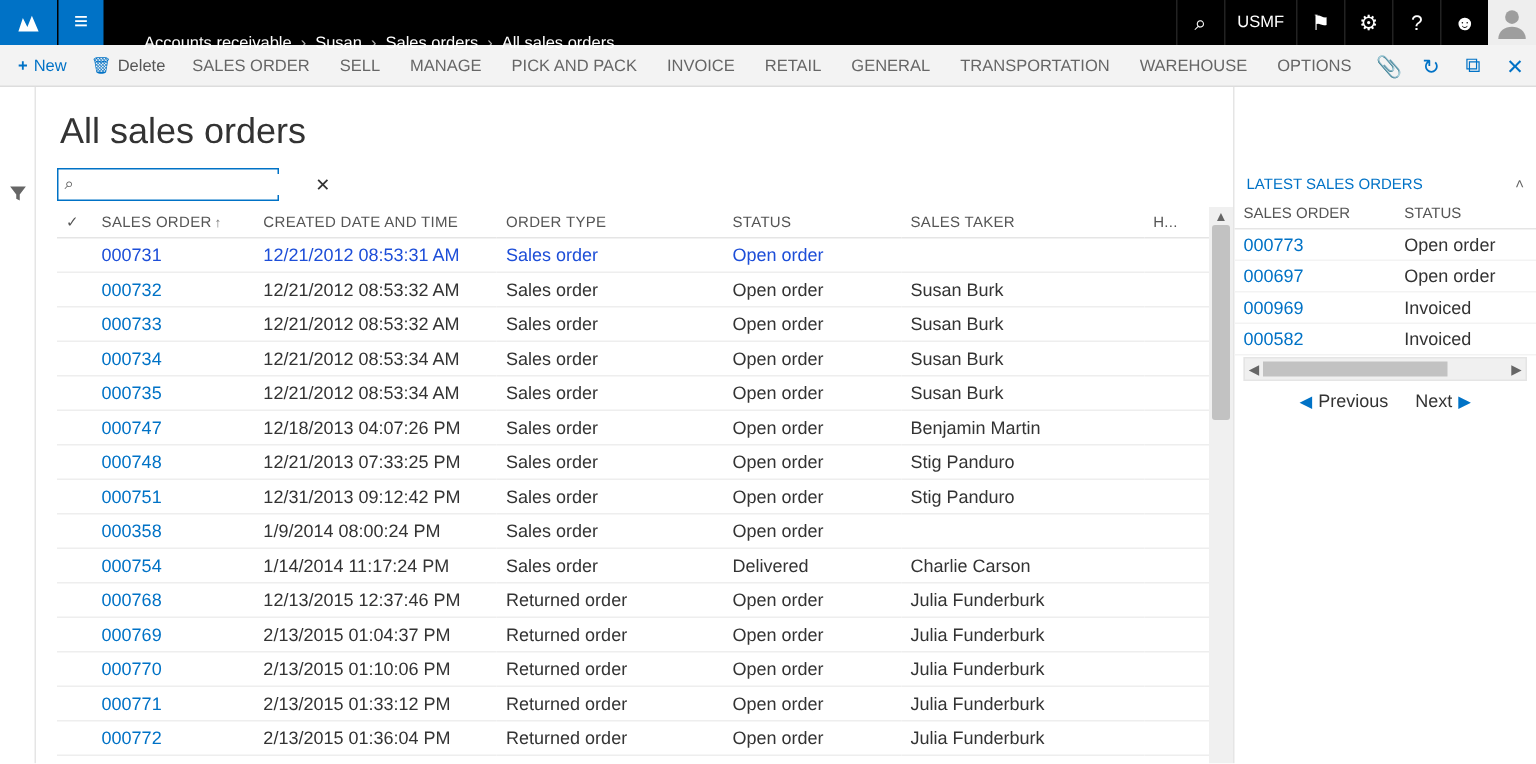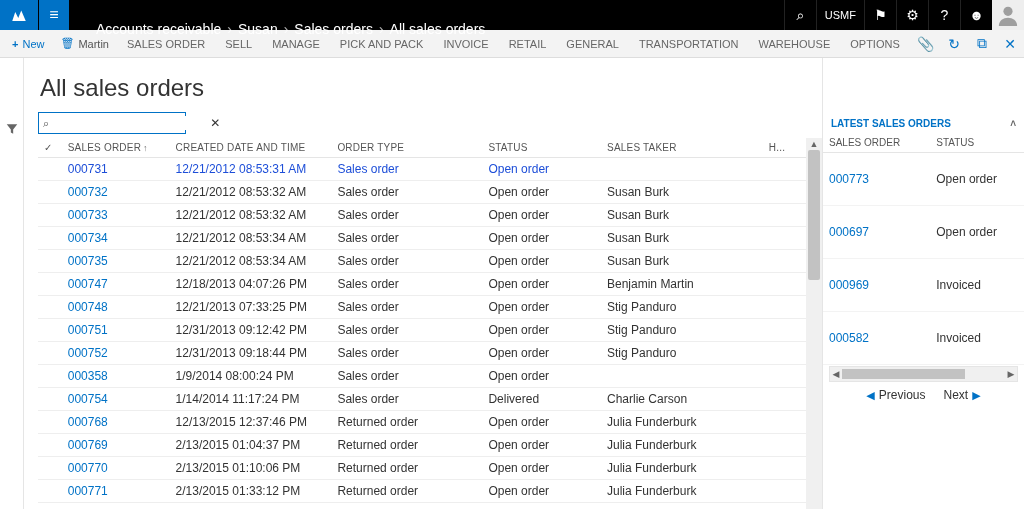--- a/index.html
+++ b/index.html
@@ -3,21 +3,21 @@
 <meta charset="utf-8">
 <style>
   * { box-sizing: border-box; }
   html, body { margin:0; padding:0; font-family: "Segoe UI", Arial, sans-serif; font-size:12px; color:#333; background:#fff; width:1024px; height:509px; overflow:hidden; }
   
   .topbar { height:30px; background:#000; color:#fff; display:flex; align-items:center; }
   .logo { width:38px; height:30px; background:#0072c6; display:flex; align-items:center; justify-content:center; }
   .logo svg { fill:#fff; }
   .hamburger { width:30px; height:30px; background:#0072c6; display:flex; align-items:center; justify-content:center; margin-left:1px; cursor:pointer; }
   .hamburger span { color:#fff; font-size:16px; }
-  .breadcrumb { display:flex; align-items:center; padding:0 23px; color:#fff; font-size:14px;margin-top:28px; }
+  .breadcrumb { display:flex; align-items:center; padding:0 23px; color:#fff; font-size:11px;margin-top:28px; }
   .breadcrumb span { padding:0 4px; }
   .breadcrumb .sep { opacity:.7; padding:0 2px;}
   .spacer { flex:1; }
   .top-icons { display:flex; align-items:center; }
   .top-icons .ibtn { width:32px; height:30px; display:flex; align-items:center; justify-content:center; color:#fff; cursor:pointer; font-size:14px; border-left:1px solid #222;}
   .company { padding:0 8px; font-size:11px; color:#fff; border-left:1px solid #222; height:30px; display:flex; align-items:center;}
   .avatar-box { width:32px; height:30px; background:#eee; display:flex; align-items:center; justify-content:center; }
   .avatar-box svg { fill:#9e9e9e; }
   
   .actionbar { height:28px; background:#f3f3f3; border-bottom:1px solid #ddd; display:flex; align-items:center; padding-left:4px; }
@@ -50,24 +50,24 @@
   table.grid td { padding:4px 6px; font-size:12px; border-bottom:1px solid #eee; white-space:nowrap; overflow:hidden; text-overflow:ellipsis;}
   table.grid td.link { color:#0072c6; cursor:pointer; }
   table.grid tr.cutoff td { color:#1d4ed8; }
   .col-check { width:22px; }
   .vscroll { width:16px; background:#f0f0f0; position:relative;}
   .vscroll .thumb { position:absolute; top:0; left:2px; right:2px; height:80px; background:#c2c2c2; border-radius:2px;}
   .vscroll .arrow { position:absolute; left:0; right:0; text-align:center; font-size:9px; color:#666;}
   .vscroll .arrow.top { top:1px; }
   
   .sidepanel { width:202px; border-left:1px solid #e5e5e5; display:flex; flex-direction:column; padding-top:56px;}
-  .sp-head { display:flex; align-items:center; justify-content:space-between; padding:4px 8px; color:#0072c6; font-size:10px; font-weight:bold; cursor:pointer; text-transform:uppercase;}
+  .sp-head { display:flex; align-items:center; justify-content:space-between; padding:4px 8px; color:#0072c6; font-size:10px; font-weight:normal; cursor:pointer; text-transform:uppercase;}
   .sp-head .chev { color:#666; font-size:10px;}
   .sp-table th { text-align:left; font-size:10px; color:#555; font-weight:400; padding:4px 6px; border-bottom:1px solid #e5e5e5; text-transform:uppercase;}
-  .sp-table td { padding:19px 6px; font-size:12px; border-bottom:1px solid #f3f3f3;}
+  .sp-table td { padding:3px 6px; font-size:12px; border-bottom:1px solid #f3f3f3;}
   .sp-table td.link { color:#0072c6; cursor:pointer;}
   .sp-table { width:100%; border-collapse:collapse; }
   .sp-hscroll { height:16px; margin:1px 6px 0 6px; background:#f0f0f0; position:relative; border:1px solid #e5e5e5;}
   .sp-hscroll .thumb { position:absolute; left:12px; right:52px; top:2px; bottom:2px; background:#c2c2c2; }
   .sp-hscroll .arr { position:absolute; top:0; bottom:0; width:12px; display:flex; align-items:center; justify-content:center; font-size:9px; color:#666;}
   .sp-hscroll .arr.l { left:0;} .sp-hscroll .arr.r { right:0;}
   .sp-pager { height:26px; display:flex; align-items:center; justify-content:center; gap:18px; font-size:12px;}
   .sp-pager .pgbtn { display:flex; align-items:center; gap:4px; cursor:pointer;}
   .sp-pager .caret { color:#0072c6; font-size:11px;}
 </style>
@@ -119,21 +119,21 @@
   </div>
 </div>
 
 <div class="actionbar">
   <div class="ab-btn new">
       <span class="plus">+</span>
       <span>New</span>
     </div>
   <div class="ab-btn delete">
       <span class="trash">🗑</span>
-      <span>Martin</span>
+      <span>Delete</span>
     </div>
   <div id="ab-tabs" style="display:flex;">
       <div class="ab-tab">SALES ORDER</div>
       <div class="ab-tab">SELL</div>
       <div class="ab-tab">MANAGE</div>
       <div class="ab-tab">PICK AND PACK</div>
       <div class="ab-tab">INVOICE</div>
       <div class="ab-tab">RETAIL</div>
       <div class="ab-tab">GENERAL</div>
       <div class="ab-tab">TRANSPORTATION</div>
@@ -266,29 +266,20 @@
                 <td></td>
                 <td class="link">000751</td>
                 <td>12/31/2013 09:12:42 PM</td>
                 <td>Sales order</td>
                 <td>Open order</td>
                 <td>Stig Panduro</td>
                 <td></td>
               </tr>
               <tr>
                 <td></td>
-                <td class="link">000752</td>
-                <td>12/31/2013 09:18:44 PM</td>
-                <td>Sales order</td>
-                <td>Open order</td>
-                <td>Stig Panduro</td>
-                <td></td>
-              </tr>
-              <tr>
-                <td></td>
                 <td class="link">000358</td>
                 <td>1/9/2014 08:00:24 PM</td>
                 <td>Sales order</td>
                 <td>Open order</td>
                 <td></td>
                 <td></td>
               </tr>
               <tr>
                 <td></td>
                 <td class="link">000754</td>

